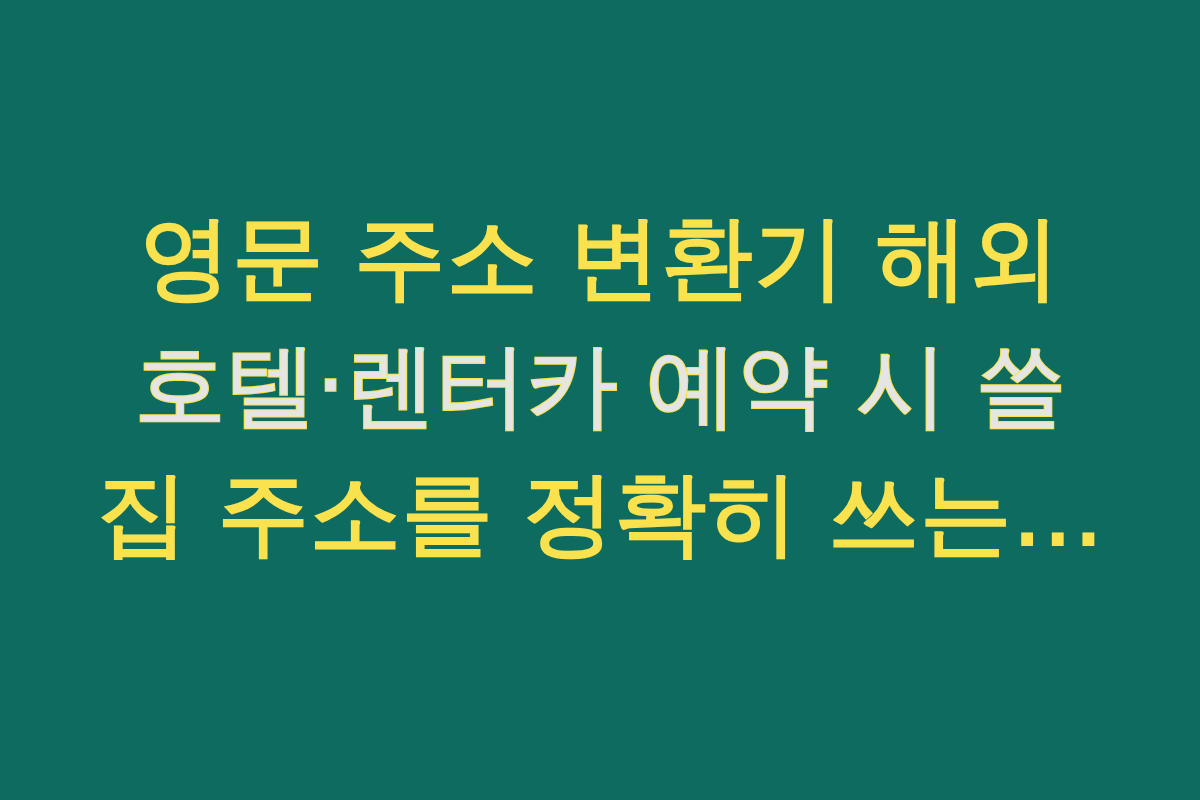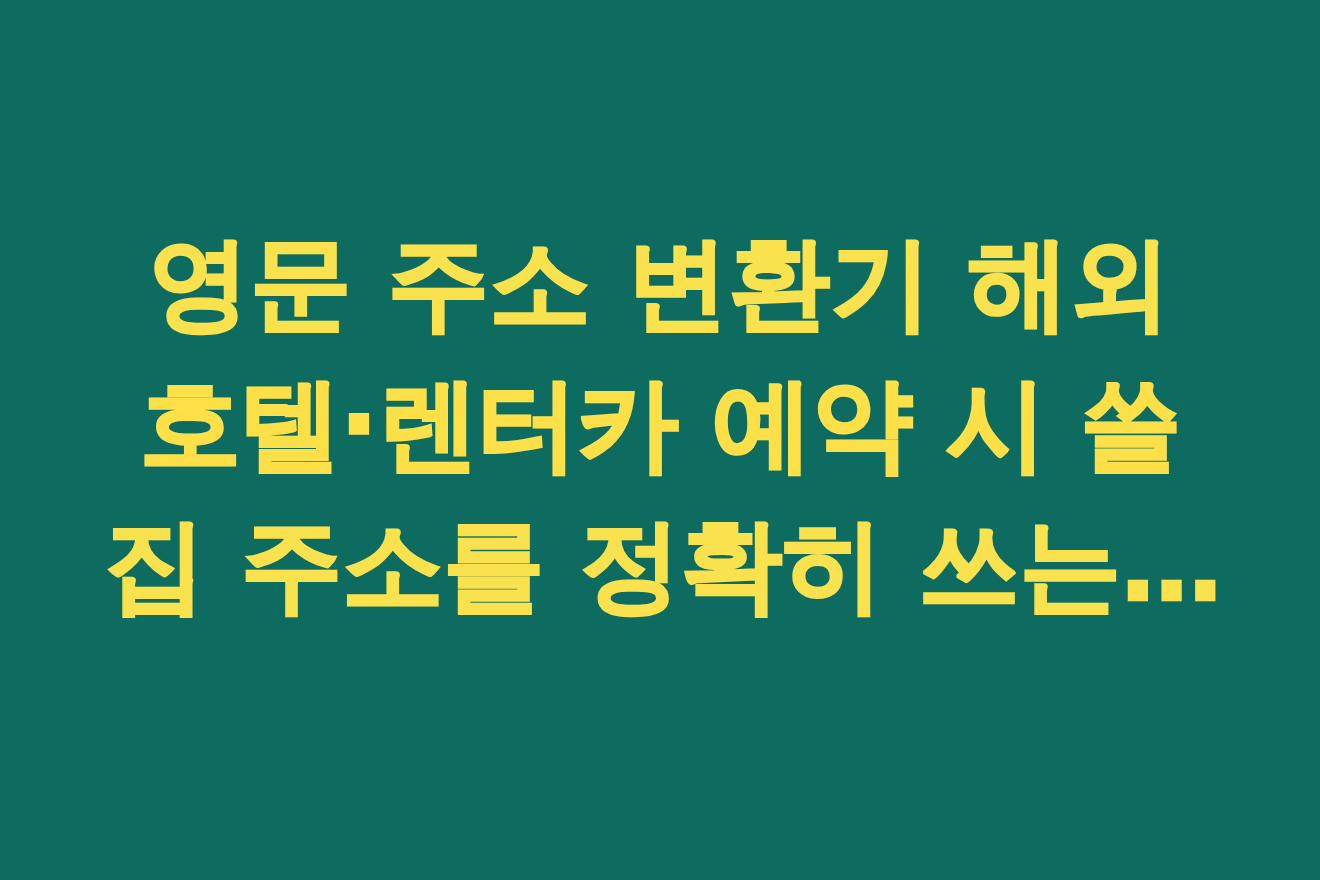--- a/index.html
+++ b/index.html
@@ -31,21 +31,21 @@
     margin: 0;
     padding: 0;
     text-align: center;
     position: relative;
     top: -14px;
   }
 
   .headline-line {
     display: block;
     font-family: "DejaVu Sans", "Liberation Sans", sans-serif;
-    font-weight: 700;
+    font-weight: 400;
     font-size: 92px;
     line-height: 128px;
     letter-spacing: 0.5px;
     white-space: nowrap;
     word-break: keep-all;
     
     -webkit-font-smoothing: antialiased;
     text-rendering: geometricPrecision;
     paint-order: stroke fill;
     -webkit-text-stroke-width: 2.2px;
@@ -61,19 +61,19 @@
 </style>
 </head>
 <body>
 
 <div id="thumbnail-card" style="background: rgb(14, 107, 95);">
 
   <div id="headline-block">
 
     <span class="headline-line line-1" style="color: rgb(250, 226, 78); -webkit-text-stroke-color: rgb(250, 226, 78);">영문 주소 변환기 해외</span>
 
-    <span class="headline-line line-2" style="color: #fde047; -webkit-text-stroke-color: rgb(250, 226, 78);">호텔·렌터카 예약 시 쓸</span>
+    <span class="headline-line line-2" style="color: #e5e5e5; -webkit-text-stroke-color: rgb(250, 226, 78);">호텔·렌터카 예약 시 쓸</span>
 
     <span class="headline-line line-3" style="color: rgb(250, 226, 78); text-align: center; -webkit-text-stroke-color: rgb(250, 226, 78);">집 주소를 정확히 쓰는…</span>
 
   </div>
 
 </div>
 
 </body></html>

